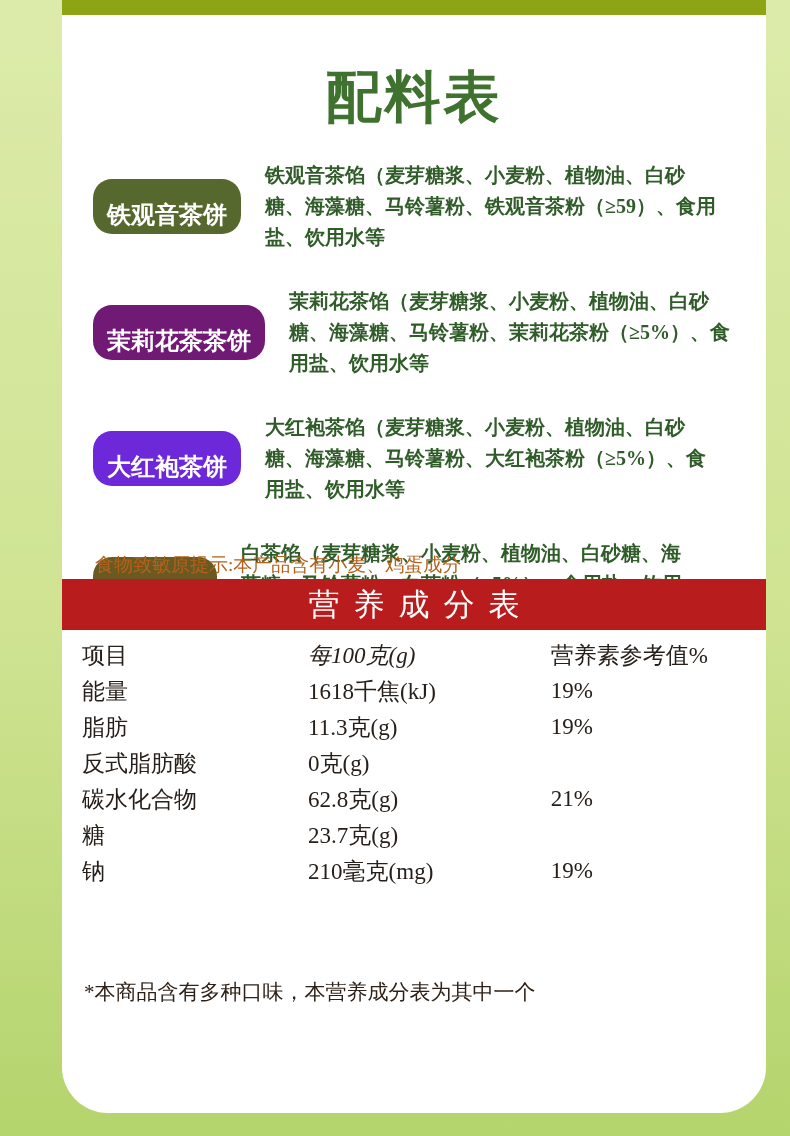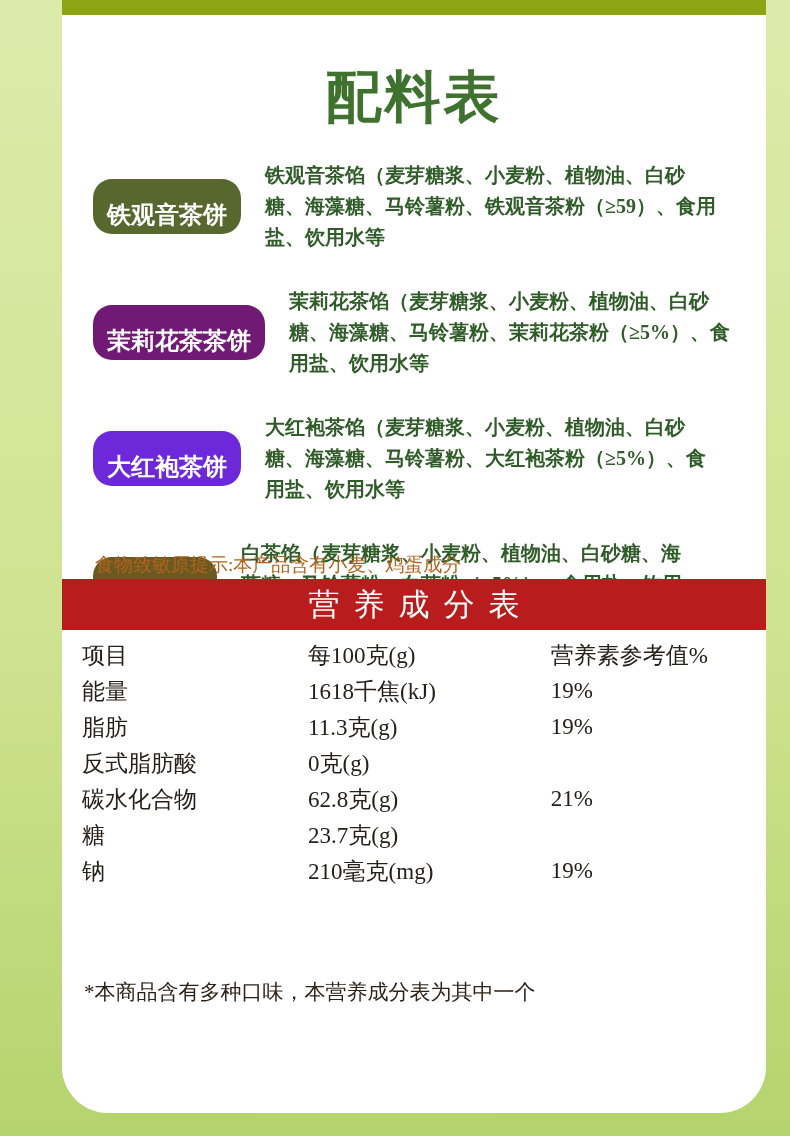--- a/index.html
+++ b/index.html
@@ -102,21 +102,21 @@
     color: #27201a;
   }
   .nutrition-table td {
     font-size: 23px;
     height: 36px;
     padding: 0;
     vertical-align: middle;
     white-space: nowrap;
   }
   .col-item  { width: 238px; }
-  .col-value { width: 255px; }
+  .col-value { width: 255px; font-style: italic; }
   .col-nrv   { width: auto; }
   .footnote {
     position: absolute;
     top: 978px;
     left: 22px;
     font-size: 21px;
     color: #2e2218;
   }
 </style>
 </head>

